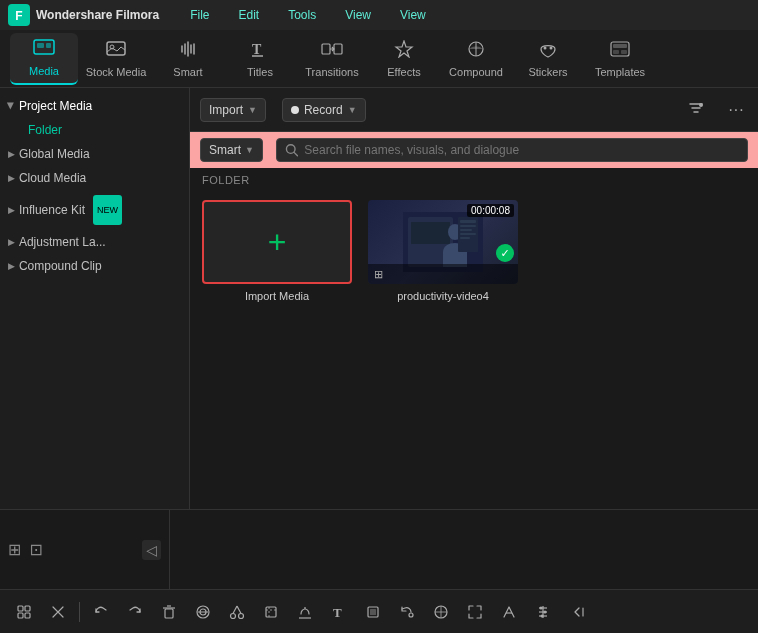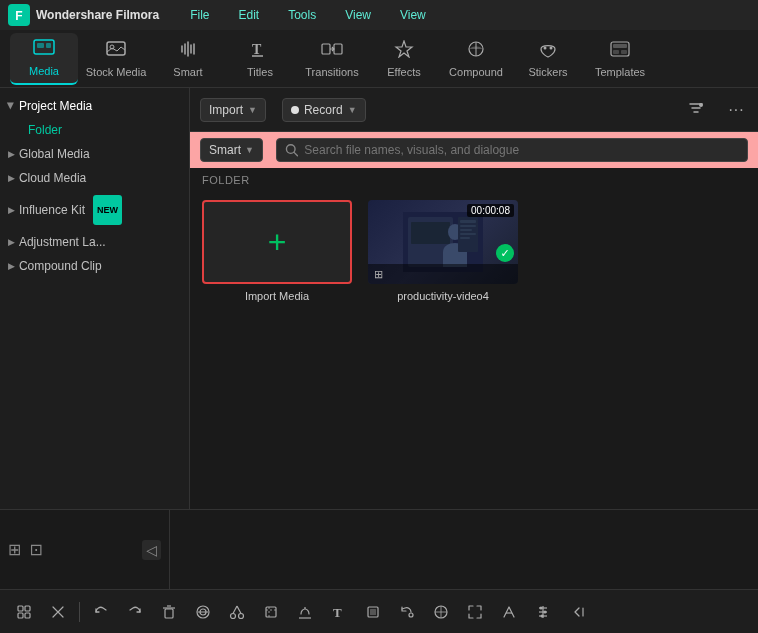--- a/index.html
+++ b/index.html
@@ -109,21 +109,21 @@
     .sidebar-sub-item {
       padding: 5px 10px 5px 28px;
       cursor: pointer;
       font-size: 12px;
       color: #00c8a0;
     }
     .new-badge {
       background: #00c8a0;
       color: #000;
       font-size: 9px;
-      font-weight: bold;
+      font-weight: normal;
       padding: 10px 4px;
       border-radius: 3px;
       margin-left: 4px;
     }
 
     
     .content-area {
       flex: 1;
       display: flex;
       flex-direction: column;

